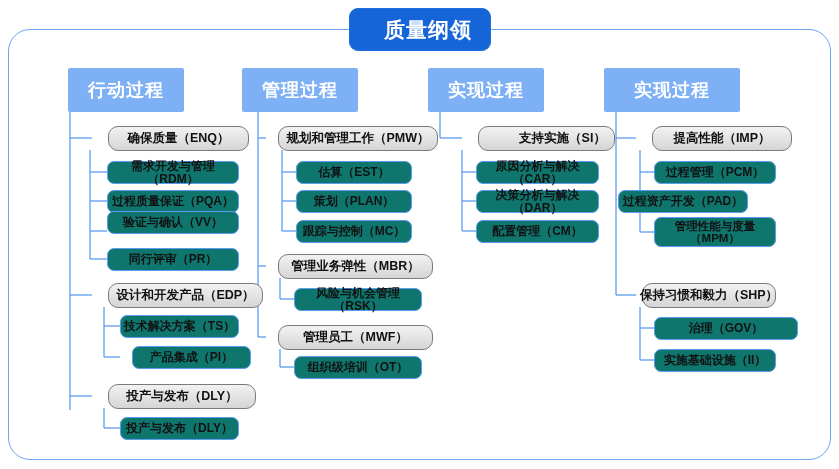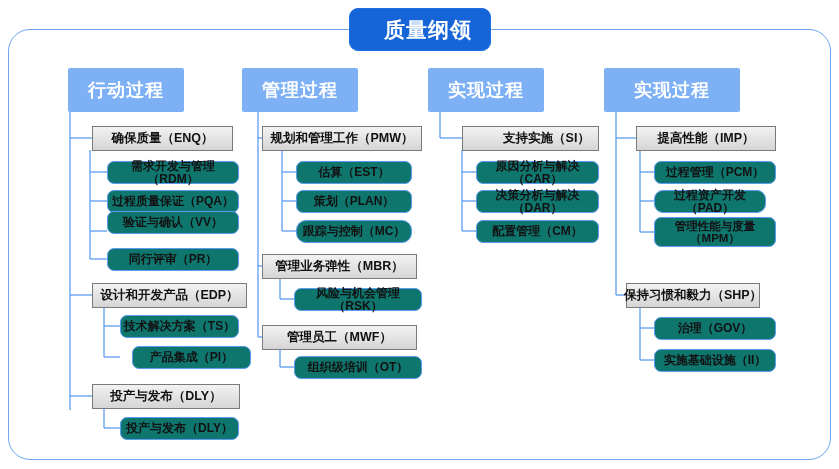--- a/index.html
+++ b/index.html
@@ -73,28 +73,29 @@
     font-weight: bold;
     letter-spacing: 1px;
   }
 
   
   .group-box {
     position: absolute;
     height: 25px;
     background: linear-gradient(#f2f2f2, #d5d5d5);
     border: 1.3px solid #7a7a7a;
-    border-radius: 0;
+    border-radius: 10px;
     display: flex;
     align-items: center;
     justify-content: center;
     color: #111111;
     font-size: 12.5px;
     font-weight: bold;
     white-space: nowrap;
+    margin-left: 16px;
   }
 
   
   .leaf-box {
     position: absolute;
     height: 23px;
     background: #0f766e;
     border: 1.3px solid #5b9bf0;
     border-radius: 7px;
     display: flex;
@@ -191,40 +192,40 @@
   <div class="leaf-box" style="left:120px; top:346px; width:119px;margin-left:12px;">产品集成（PI）</div>
 
   <div class="group-box" style="left:92px; top:384px; width:148px;">投产与发布（DLY）</div>
   <div class="leaf-box" style="left:120px; top:417px; width:119px;">投产与发布（DLY）</div>
 
   <div class="col-head" style="left:242px; top:68px; width:116px;">管理过程</div>
 
   <div class="group-box" style="left:262px; top:126px; width:160px;">规划和管理工作（PMW）</div>
   <div class="leaf-box" style="left:296px; top:161px; width:116px;">估算（EST）</div>
   <div class="leaf-box" style="left:296px; top:190px; width:116px;">策划（PLAN）</div>
-  <div class="leaf-box" style="left:296px; top:220px; width:116px;border-radius:10px;">跟踪与控制（MC）</div>
+  <div class="leaf-box" style="left:296px; top:220px; width:116px;">跟踪与控制（MC）</div>
 
   <div class="group-box" style="left:262px; top:254px; width:155px;">管理业务弹性（MBR）</div>
   <div class="leaf-box" style="left:294px; top:288px; width:128px;">风险与机会管理（RSK）</div>
 
   <div class="group-box" style="left:262px; top:325px; width:155px;">管理员工（MWF）</div>
   <div class="leaf-box" style="left:294px; top:356px; width:128px;">组织级培训（OT）</div>
 
   <div class="col-head" style="left:428px; top:68px; width:116px;">实现过程</div>
 
   <div class="group-box" style="left:462px; top:126px; width:137px;padding-left:32px;">支持实施（SI）</div>
   <div class="leaf-box" style="left:476px; top:161px; width:123px;">原因分析与解决（CAR）</div>
   <div class="leaf-box" style="left:476px; top:190px; width:123px;">决策分析与解决（DAR）</div>
   <div class="leaf-box" style="left:476px; top:220px; width:123px;">配置管理（CM）</div>
 
   <div class="col-head" style="left:604px; top:68px; width:136px;">实现过程</div>
 
   <div class="group-box" style="left:636px; top:126px; width:140px;">提高性能（IMP）</div>
   <div class="leaf-box" style="left:654px; top:161px; width:122px;">过程管理（PCM）</div>
-  <div class="leaf-box" style="left:654px; top:190px; width:112px;border-radius:9px;">过程资产开发（PAD）</div>
+  <div class="leaf-box" style="left:618px; top:190px; width:130px;">过程资产开发（PAD）</div>
   <div class="leaf-box two-line" style="left:654px; top:217px; width:122px;">管理性能与度量
 （MPM）</div>
 
   <div class="group-box" style="left:626px; top:283px; width:134px;">保持习惯和毅力（SHP）</div>
-  <div class="leaf-box" style="left:654px; top:317px; width:122px;">治理（GOV）</div>
+  <div class="leaf-box" style="left:654px; top:317px; width:144px;">治理（GOV）</div>
   <div class="leaf-box" style="left:654px; top:349px; width:122px;">实施基础设施（II）</div>
 
 </div>
 
 </body></html>

